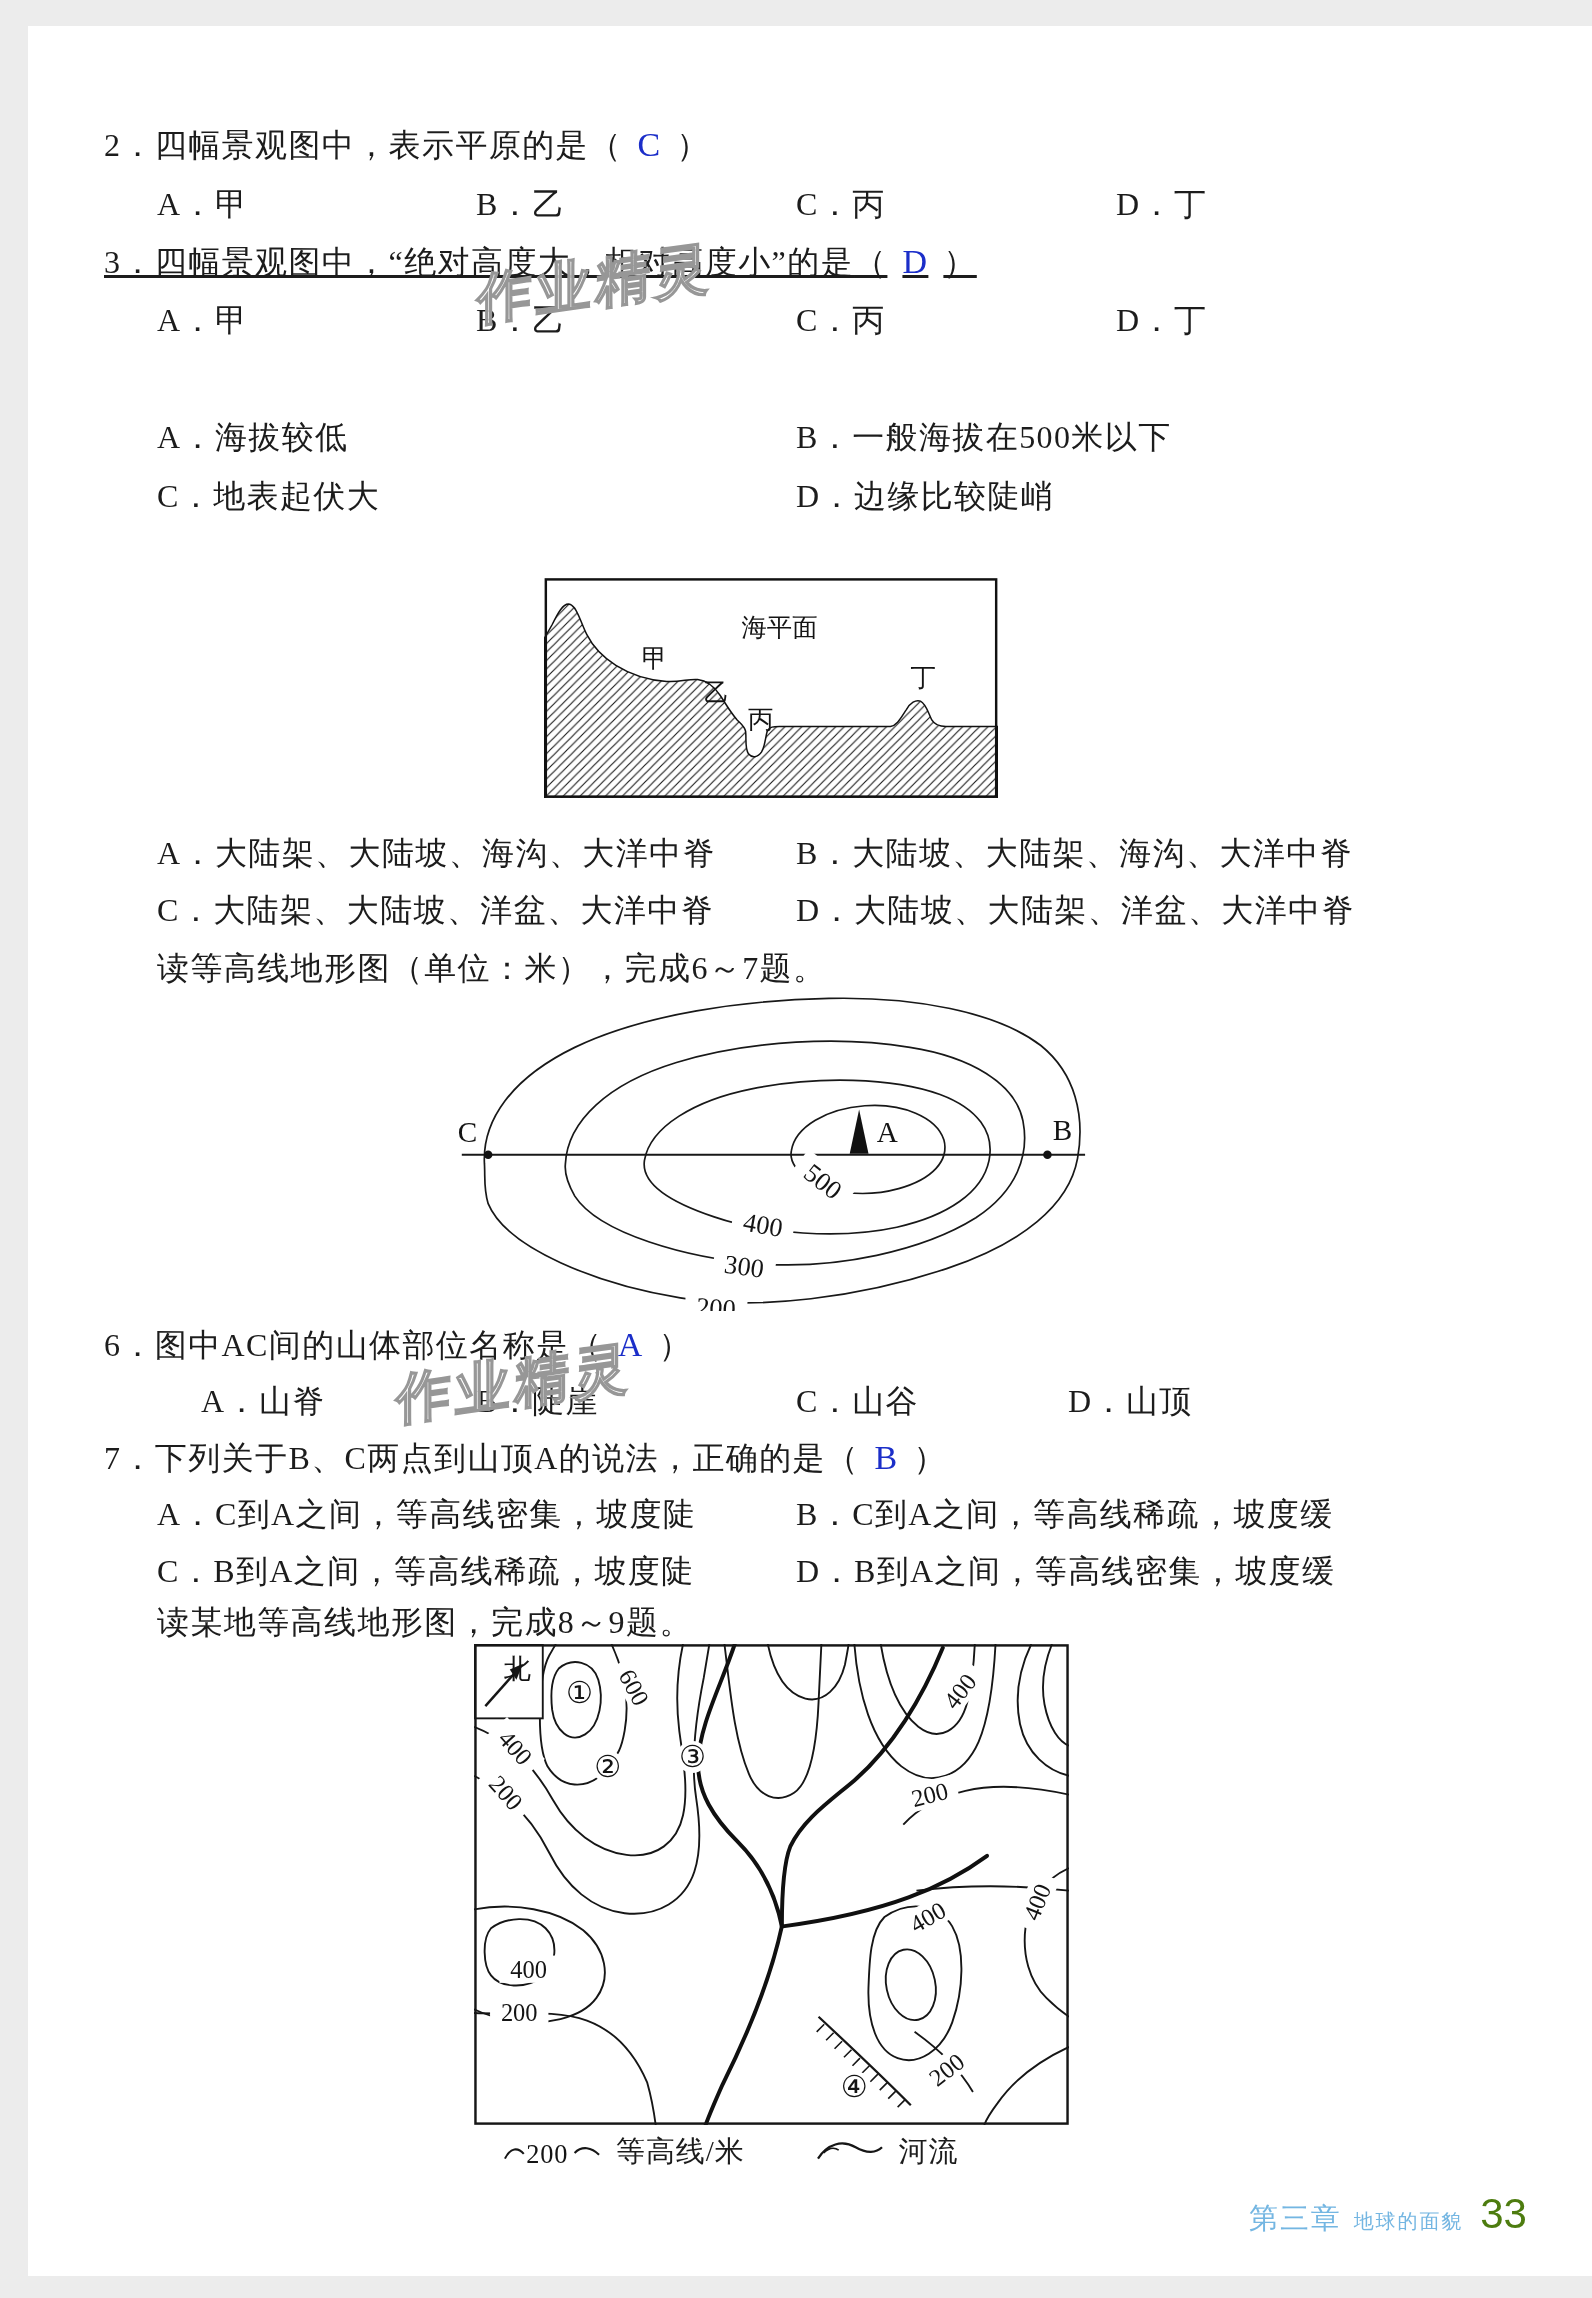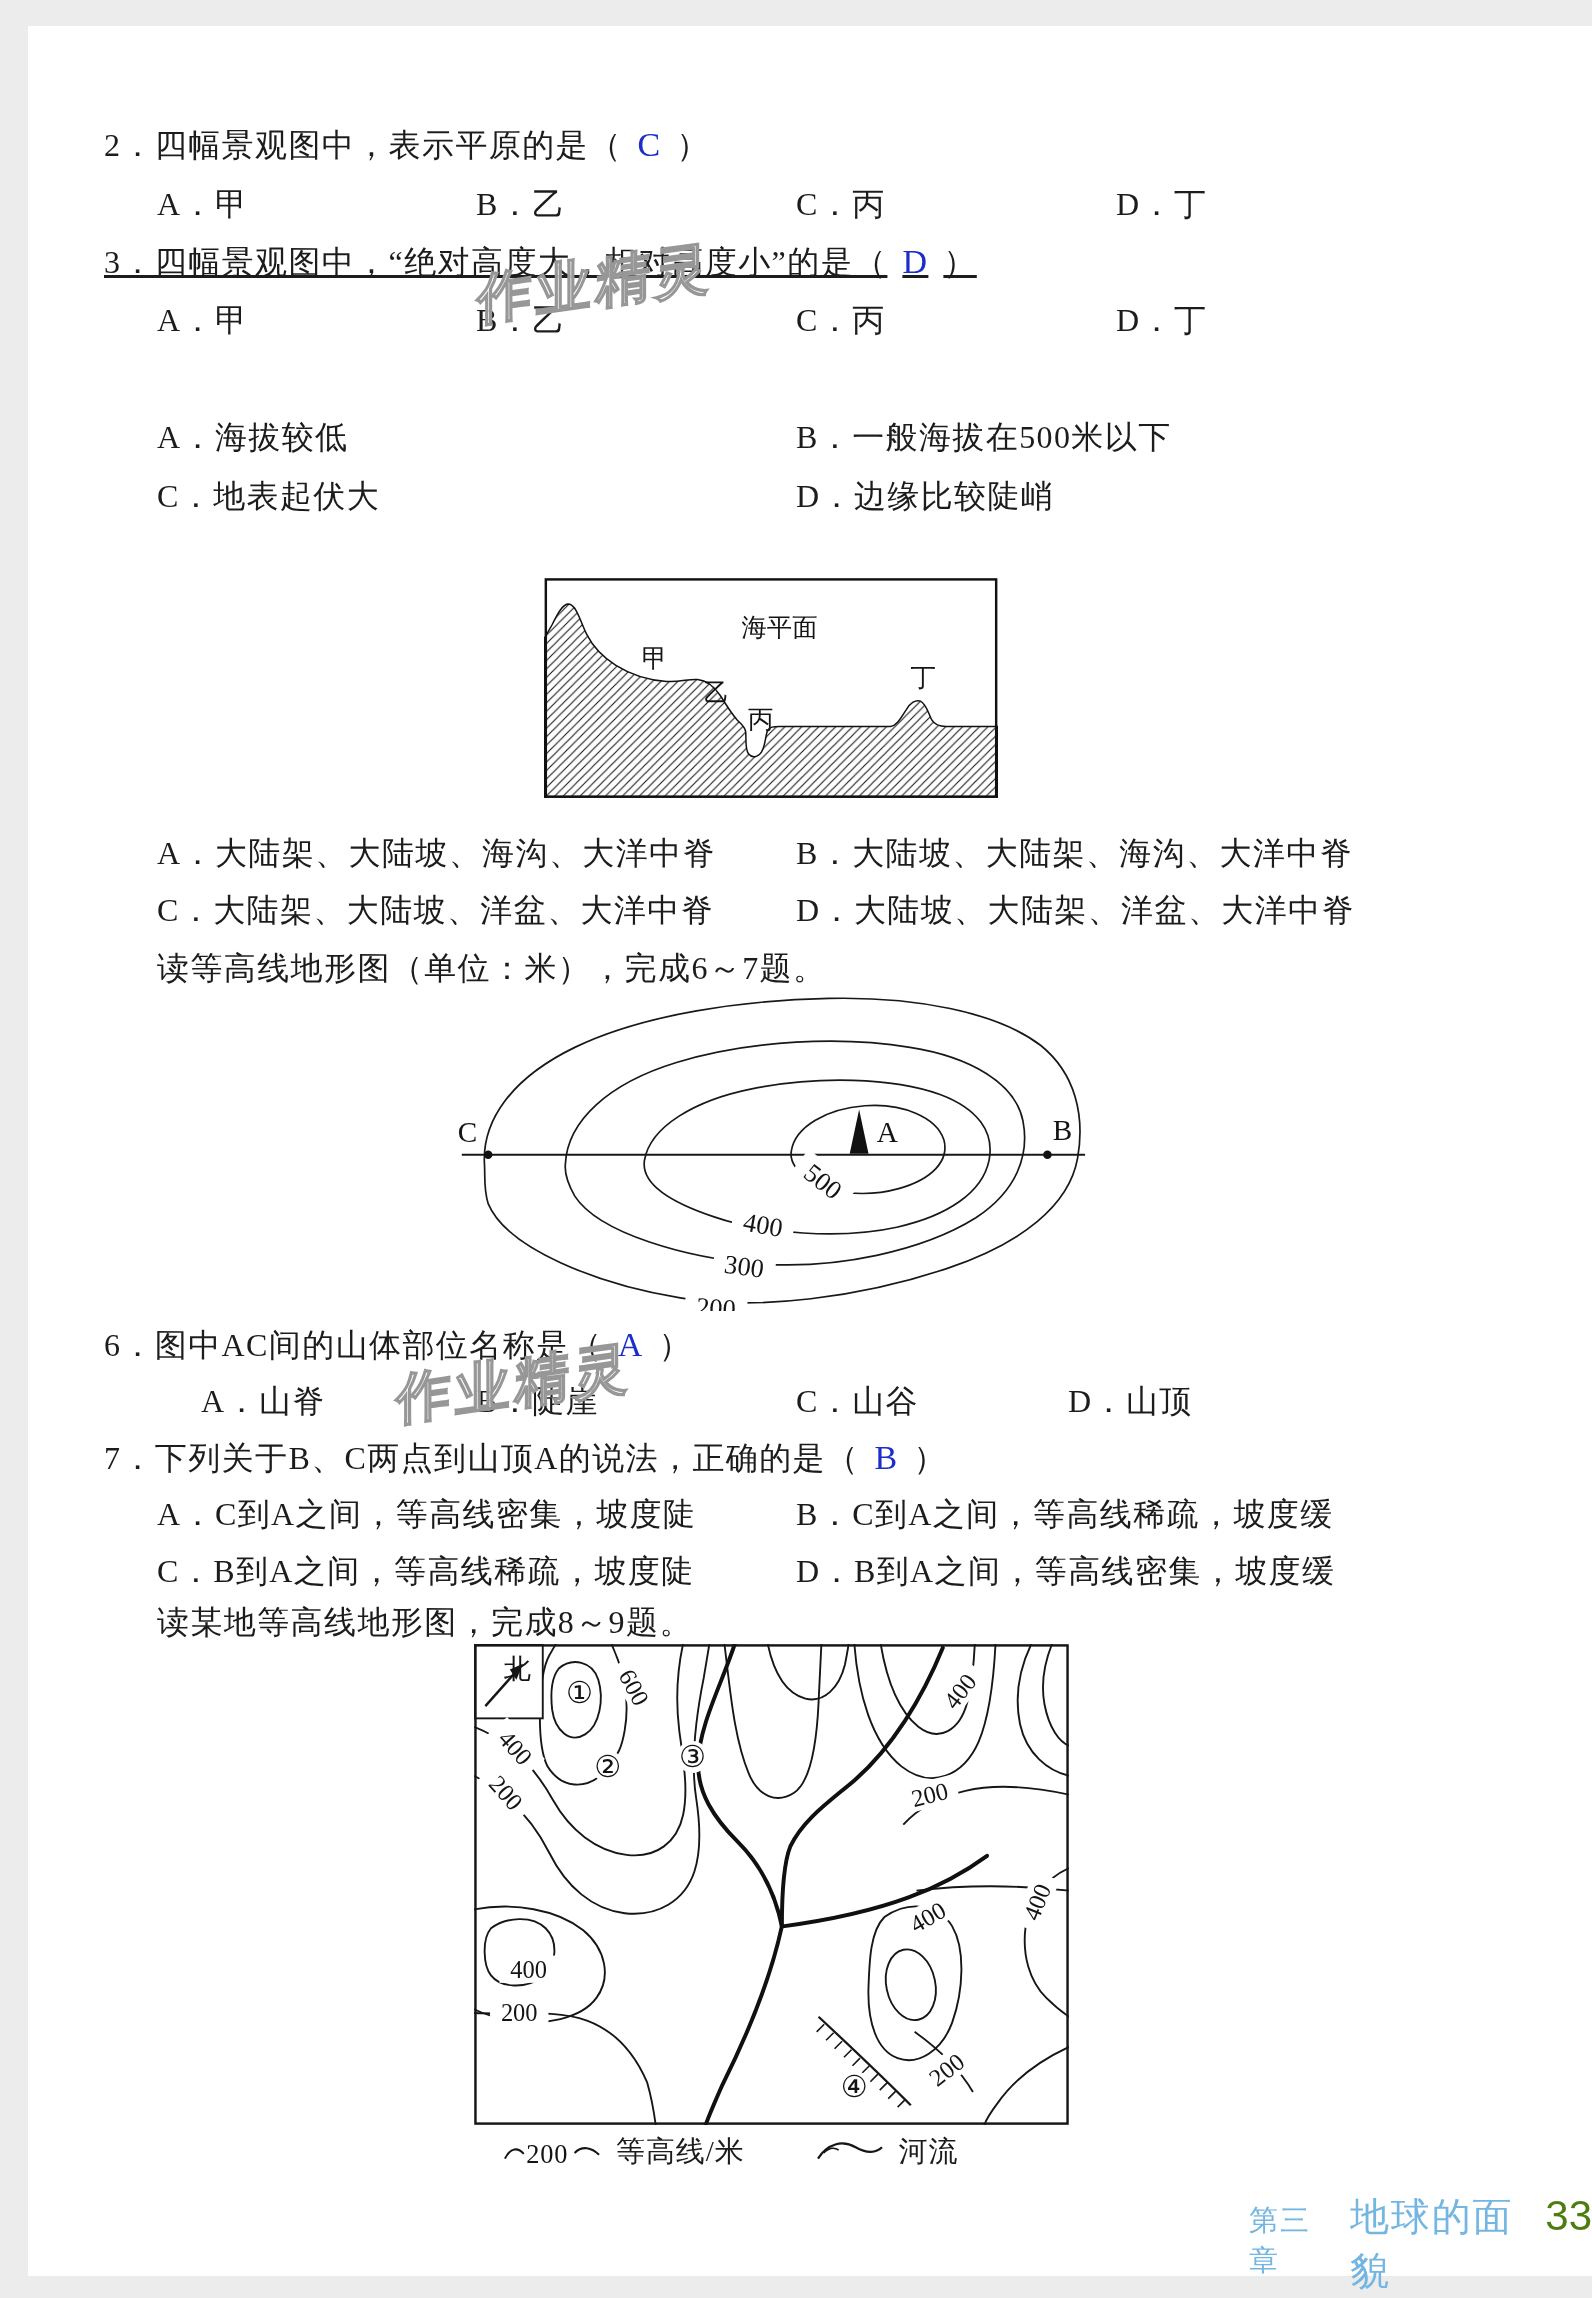--- a/index.html
+++ b/index.html
@@ -18,21 +18,21 @@
              transform:rotate(-8deg) skewX(-8deg);z-index:6;pointer-events:none;}
   .fig{position:absolute;}
   svg text{font-family:"Liberation Serif","DejaVu Serif",serif;fill:#141414;}
   .legend{position:absolute;left:501px;top:2132px;display:flex;align-items:center;gap:13px;
           font-size:29px;letter-spacing:0.9px;}
   .legend .sym{display:inline-block;}
   .legend .gap{width:43px;}
   .footer{position:absolute;top:2190px;left:1249px;display:flex;align-items:baseline;
           font-family:"Liberation Sans","DejaVu Sans",sans-serif;color:#74b6e2;}
   .footer .chap{font-size:29px;letter-spacing:1.9px;}
-  .footer .sect{font-size:39px;letter-spacing:1.9px;margin-left:20px;}
+  .footer .sect{font-size:20px;letter-spacing:1.9px;margin-left:12px;}
   .footer .pnum{font-size:42px;color:#4d7c0f;margin-left:17px;font-weight:normal;}
 </style>
 </head>
 <body>
 
 <div class="page">
   <div class="strip top"></div>
   <div class="strip left"></div>
   <div class="strip bottom"></div>
 

